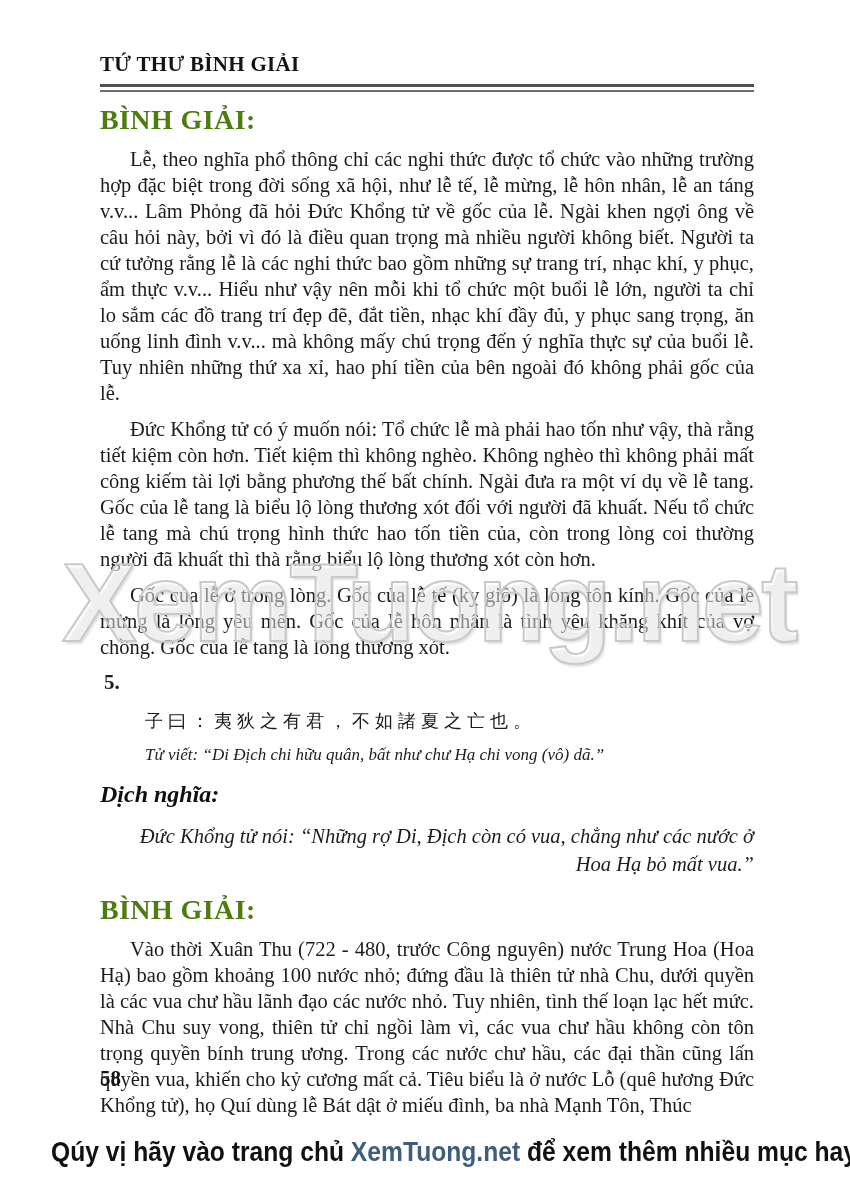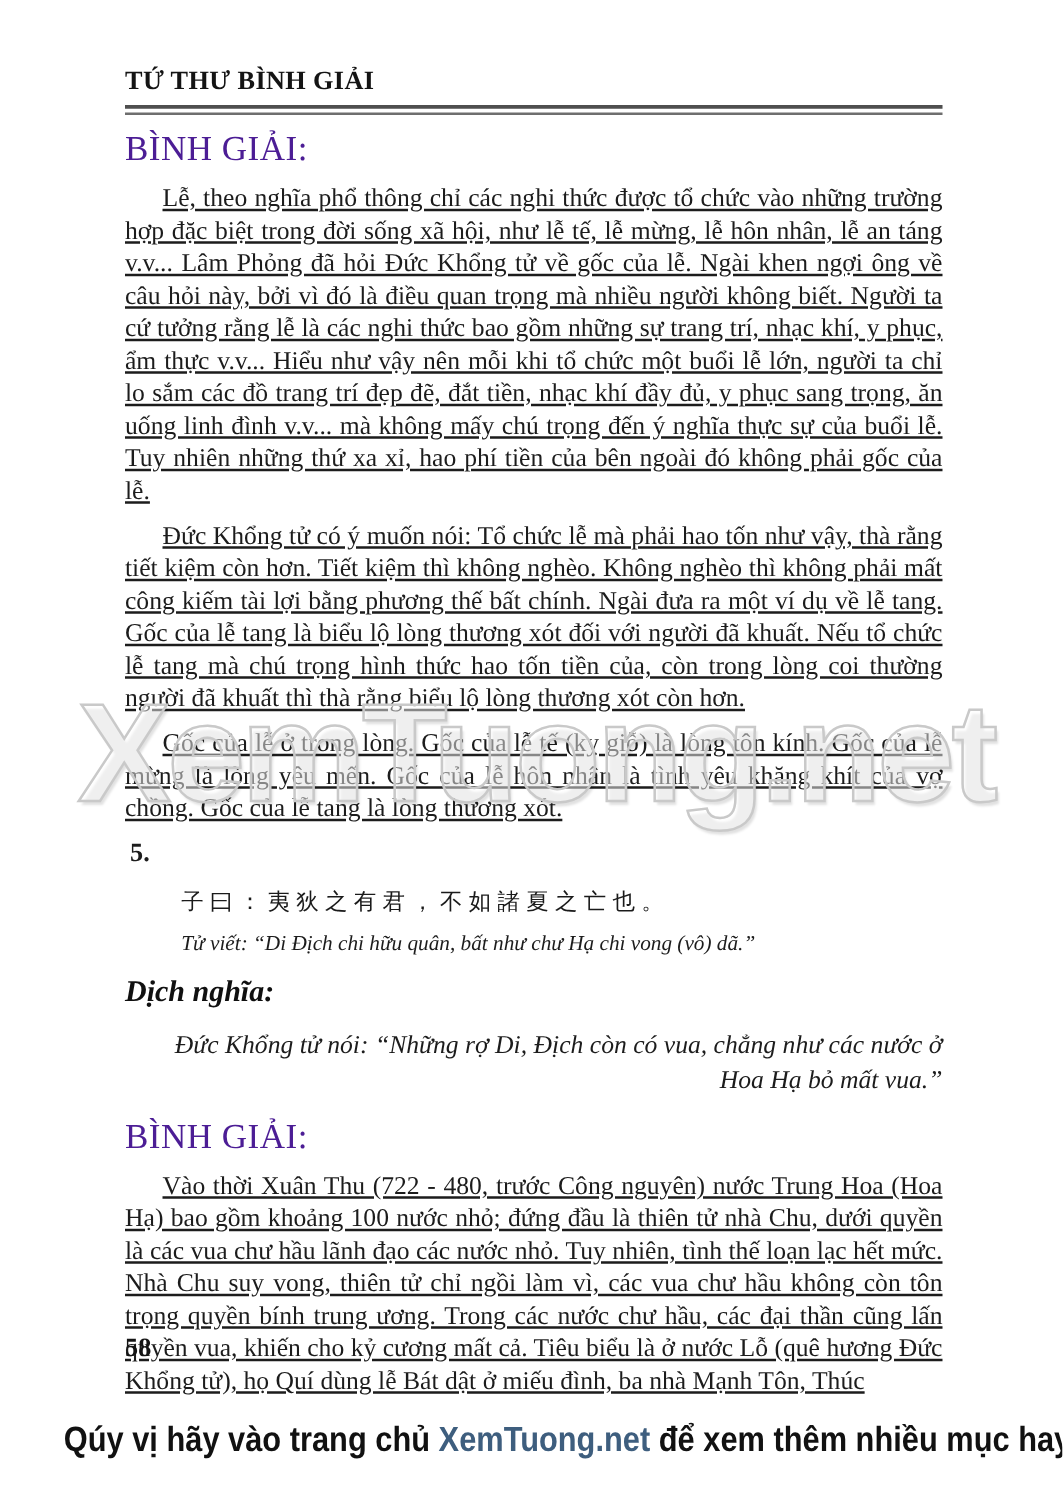--- a/index.html
+++ b/index.html
@@ -31,33 +31,32 @@
     margin: 0 0 7px 0;
   }
   .double-rule {
     height: 3px;
     border-top: 3px solid #4f4f4f;
     border-bottom: 2px solid #6e6e6e;
     margin-bottom: 12px;
   }
   .h-binh-giai {
     font-family: "Liberation Serif", serif;
-    font-weight: normal;
+    font-weight: bold;
     font-size: 28px;
     letter-spacing: 0.4px;
-    color: #4c1d95;
+    color: #4d7c0f;
     margin: 0 0 10px 0;
   }
   .body-par {
     font-size: 20.5px;
     line-height: 26px;
     text-align: justify;
     text-indent: 30px;
     margin: 0 0 10px 0;
-    text-decoration: underline;
   }
   .section-number {
     font-weight: bold;
     font-size: 21px;
     margin: 4px 0 14px 4px;
   }
   .chinese-line {
     font-size: 18px;
     letter-spacing: 5px;
     margin: 0 0 12px 45px;

